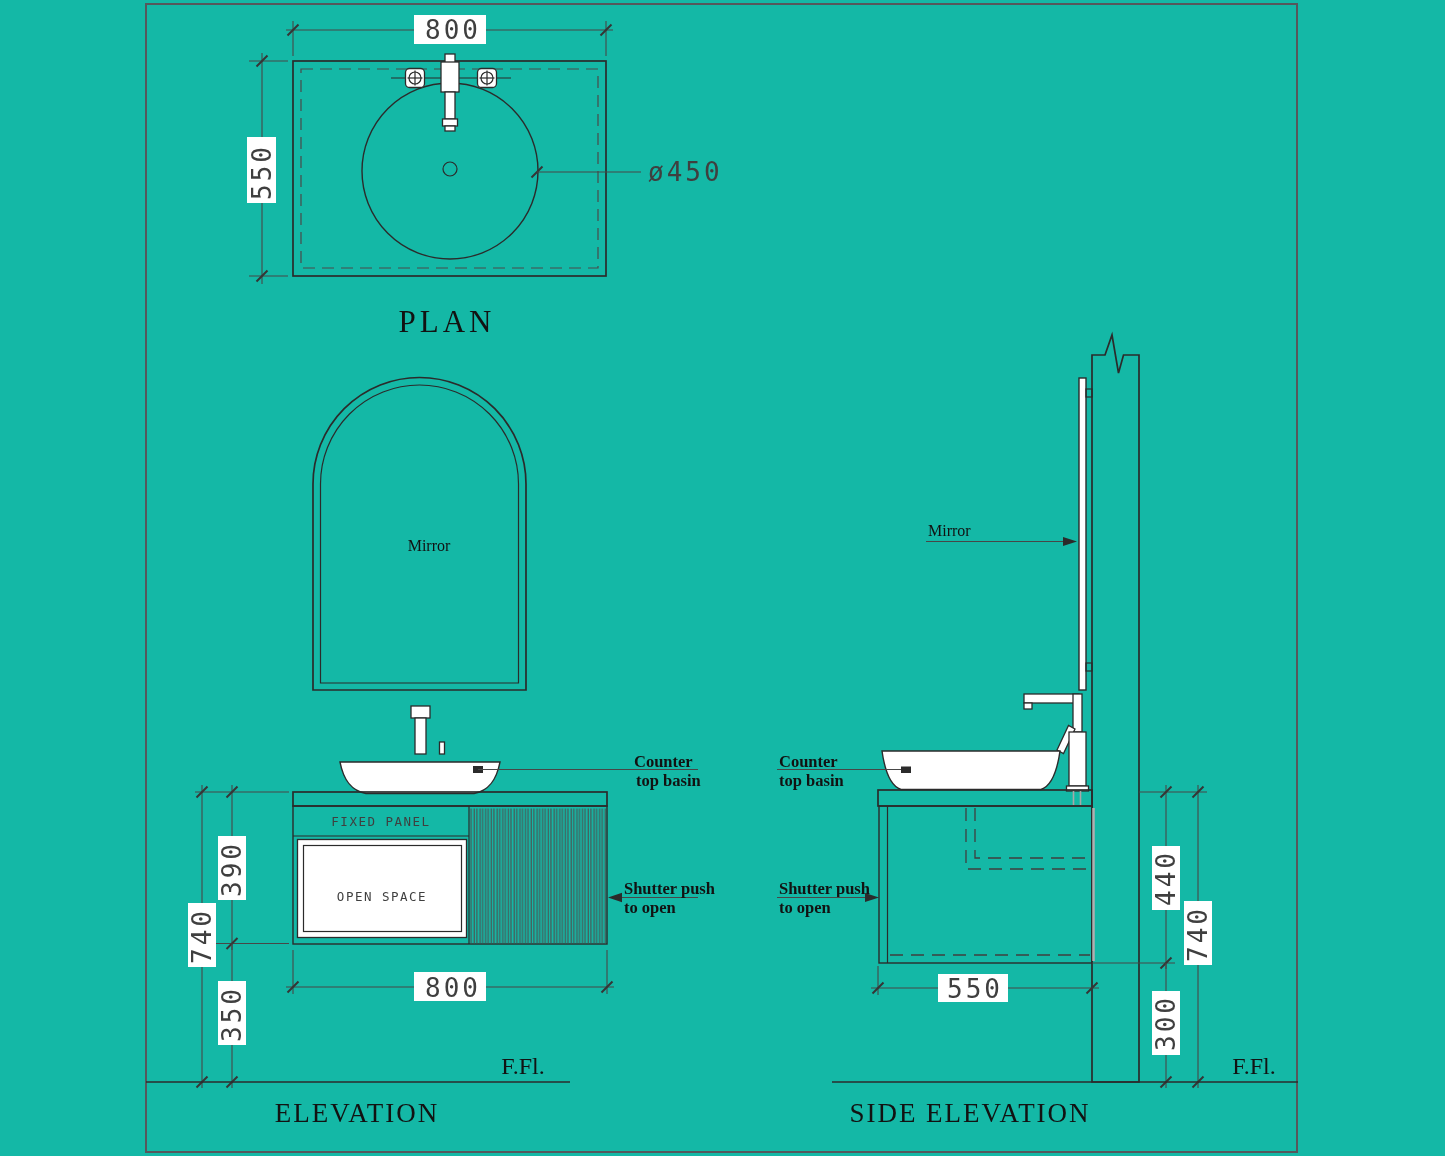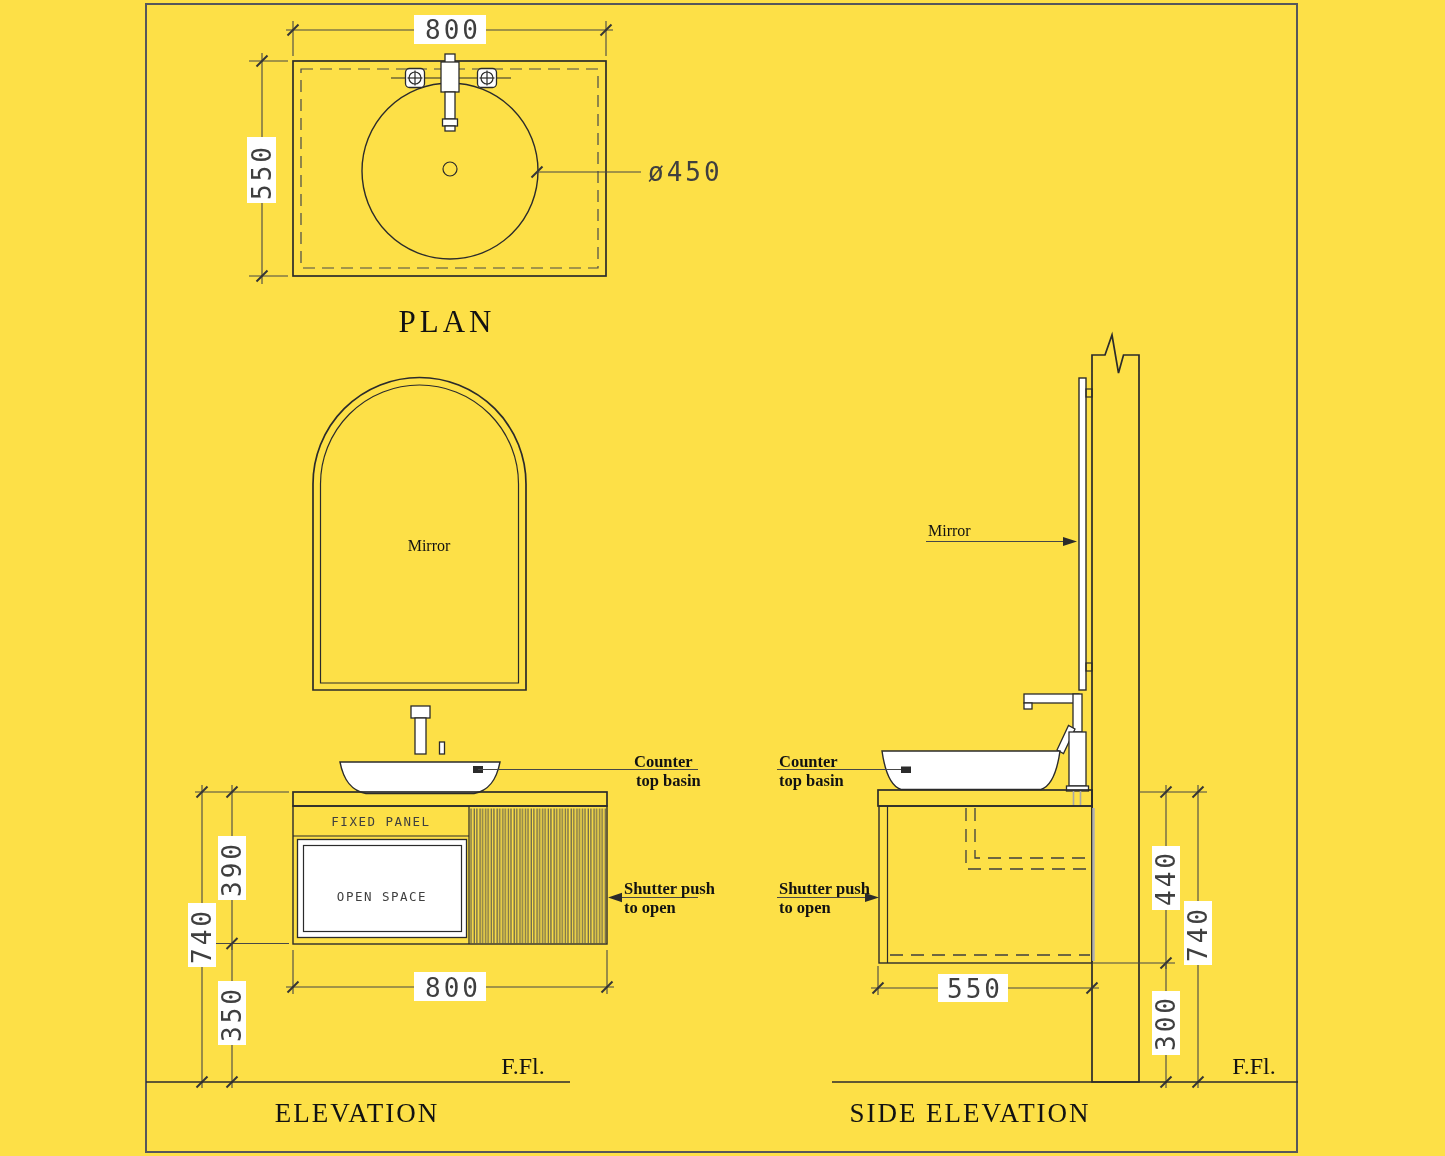--- a/index.html
+++ b/index.html
@@ -1,16 +1,16 @@
 <!DOCTYPE html>
 <html><head>
 <meta charset="utf-8">
 <style>
   html,body{margin:0;padding:0;background:#fff;}
-  #stage{position:relative;width:1445px;height:1156px;background:#fde047;overflow:hidden;}
+  #stage{position:relative;width:1445px;height:1156px;background:#14b8a6;overflow:hidden;}
   svg{position:absolute;left:0;top:0;}
   .o16{stroke:#2b2b2b;stroke-width:1.7;fill:none;}
   .o14{stroke:#2b2b2b;stroke-width:1.4;fill:none;}
   .o12{stroke:#2b2b2b;stroke-width:1.2;fill:none;}
   .ow{stroke:#2b2b2b;stroke-width:1.4;fill:#fff;}
   .ow13{stroke:#2b2b2b;stroke-width:1.3;fill:#fff;}
   .dim{stroke:#474747;stroke-width:1.1;fill:none;}
   .dashp{stroke:#4a4a4a;stroke-width:1.2;fill:none;stroke-dasharray:12 7;}
   .dashc{stroke:#3f3f3f;stroke-width:1.3;fill:none;stroke-dasharray:13 8;}
   .tickg{stroke:#353535;stroke-width:2;}

